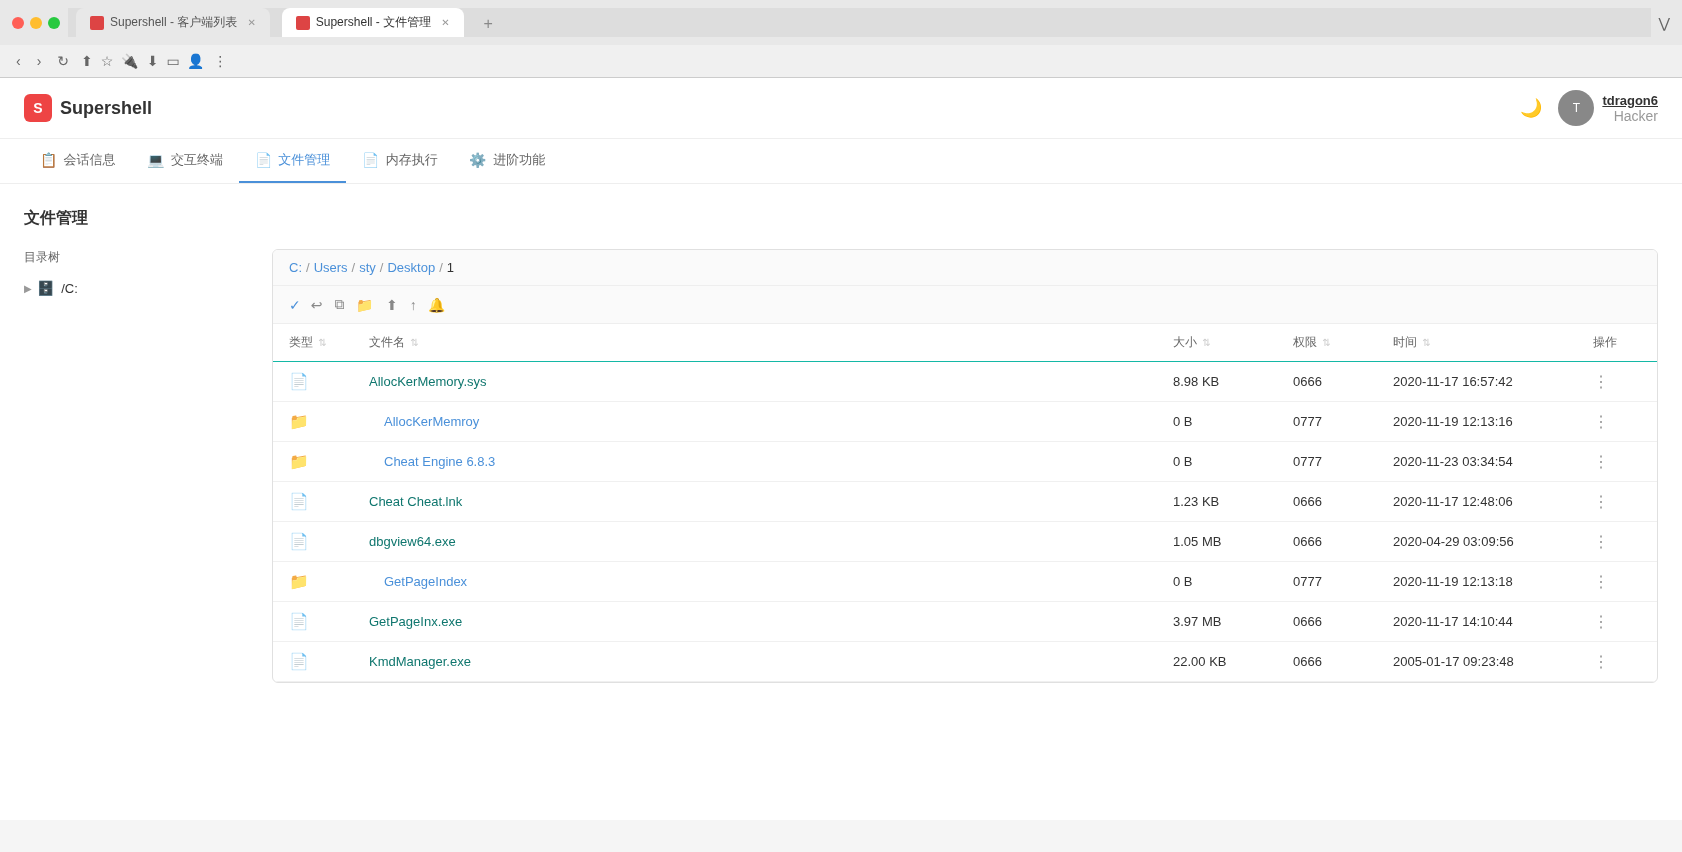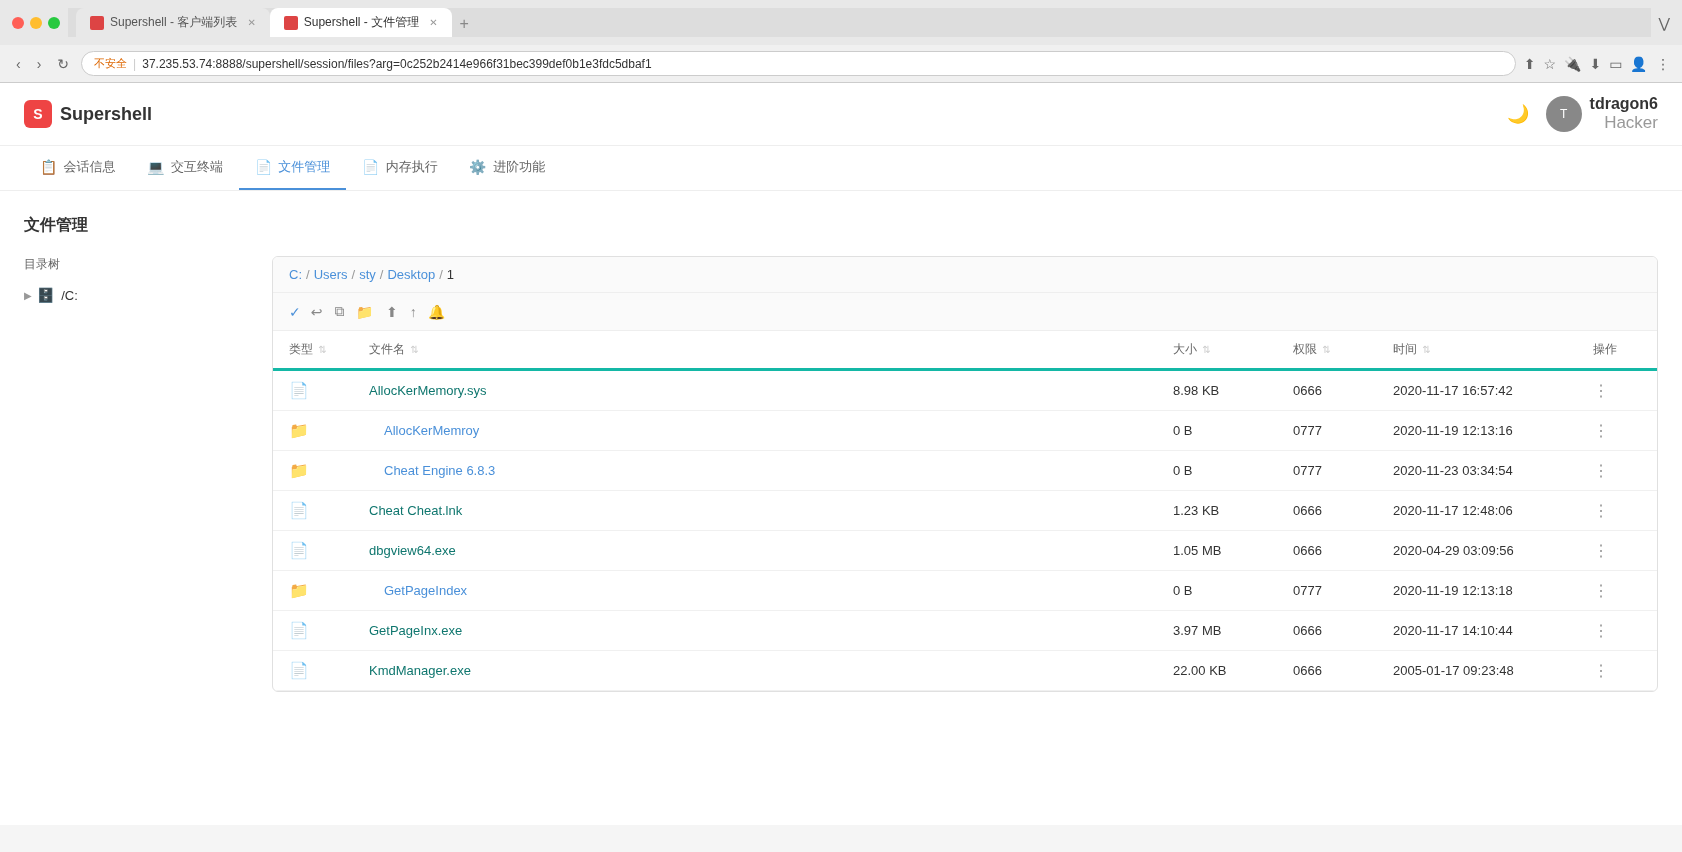--- a/index.html
+++ b/index.html
@@ -6,21 +6,21 @@
     body { font-family: -apple-system, BlinkMacSystemFont, "Segoe UI", sans-serif; background: #f5f5f5; font-size: 13px; color: #333; }
 
     
     .browser-chrome { background: #e8e8e8; padding: 0; }
     .browser-titlebar { display: flex; align-items: center; padding: 8px 12px; gap: 8px; background: #e8e8e8; }
     .traffic-lights { display: flex; gap: 6px; }
     .traffic-light { width: 12px; height: 12px; border-radius: 50%; }
     .tl-red { background: #ff5f56; }
     .tl-yellow { background: #ffbd2e; }
     .tl-green { background: #27c93f; }
-    .tabs-bar { display: flex; align-items: flex-end; padding: 0 8px; background: #ddd; gap: 0; }
+    .tabs-bar { display: flex; align-items: flex-end; padding: 0 8px; background: #ddd; gap: 12px; }
     .browser-tab { display: flex; align-items: center; gap: 6px; padding: 6px 14px; background: #e8e8e8; border-radius: 8px 8px 0 0; font-size: 12px; color: #555; cursor: pointer; max-width: 200px; }
     .browser-tab.active { background: #fff; color: #333; }
     .browser-tab .tab-favicon { width: 14px; height: 14px; background: #e55; border-radius: 2px; display: inline-block; }
     .browser-tab .tab-favicon.red { background: #d44; }
     .tab-close { font-size: 10px; color: #999; margin-left: 4px; cursor: pointer; }
     .new-tab-btn { padding: 4px 8px; font-size: 16px; color: #888; background: none; border: none; cursor: pointer; }
 
     .address-bar-row { display: flex; align-items: center; padding: 6px 12px; background: #f0f0f0; gap: 8px; border-bottom: 1px solid #ccc; }
     .nav-btn { background: none; border: none; font-size: 14px; color: #666; cursor: pointer; padding: 2px 4px; }
     .nav-btn:disabled { color: #bbb; }
@@ -33,22 +33,22 @@
     
     .app-container { background: #fff; min-height: calc(852px - 110px); }
     .app-header { display: flex; align-items: center; justify-content: space-between; padding: 12px 24px; border-bottom: 1px solid #eee; }
     .app-logo { display: flex; align-items: center; gap: 8px; }
     .logo-icon { width: 28px; height: 28px; background: #e44; border-radius: 6px; display: flex; align-items: center; justify-content: center; color: white; font-weight: bold; font-size: 14px; }
     .app-name { font-size: 18px; font-weight: 700; color: #333; }
     .app-header-right { display: flex; align-items: center; gap: 16px; }
     .moon-icon { font-size: 18px; color: #666; cursor: pointer; }
     .user-avatar { width: 36px; height: 36px; border-radius: 50%; background: #888; overflow: hidden; display: flex; align-items: center; justify-content: center; color: #fff; font-size: 12px; }
     .user-info { text-align: right; }
-    .user-name { font-weight: 600; font-size: 16px; }
-    .user-role { font-size: 17px; color: #999; }
+    .user-name { font-weight: 600; font-size: 13px; text-decoration: underline; }
+    .user-role { font-size: 14px; color: #999; }
 
     
     .nav-tabs { display: flex; padding: 0 24px; border-bottom: 1px solid #eee; }
     .nav-tab { display: flex; align-items: center; gap: 6px; padding: 12px 16px; font-size: 13px; color: #666; cursor: pointer; border-bottom: 2px solid transparent; }
     .nav-tab.active { color: #4a90d9; border-bottom: 2px solid #4a90d9; }
     .nav-tab-icon { font-size: 14px; }
 
     
     .page-content { padding: 24px; }
     .page-title { font-size: 16px; font-weight: 600; margin-bottom: 20px; }
@@ -71,21 +71,21 @@
     .breadcrumb-sep { color: #999; }
 
     .path-input-row { display: flex; align-items: center; gap: 8px; padding: 8px 16px; border-bottom: 1px solid #eee; background: #fafafa; }
     .path-check { color: #4a90d9; font-size: 14px; cursor: pointer; }
     .path-input { flex: 1; border: none; background: transparent; font-size: 13px; color: #333; outline: none; }
     .path-actions { display: flex; gap: 8px; align-items: center; }
     .path-action-btn { background: none; border: none; font-size: 14px; color: #888; cursor: pointer; padding: 2px; }
 
     
     .file-table { width: 100%; border-collapse: collapse; }
-    .file-table th { text-align: left; padding: 10px 16px; font-size: 12px; color: #666; font-weight: 500; border-bottom: 3px solid #14b8a6; background: #fff; }
+    .file-table th { text-align: left; padding: 10px 16px; font-size: 12px; color: #666; font-weight: 500; border-bottom: 1px solid #14b8a6; background: #fff; }
     .file-table th .sort-indicator { color: #ccc; font-size: 10px; margin-left: 2px; }
     .file-table td { padding: 10px 16px; border-bottom: 1px solid #f0f0f0; font-size: 13px; color: #333; }
     .file-icon { font-size: 16px; }
     .file-icon.folder { color: #f5a623; }
     .file-icon.doc { color: #888; }
     .file-name-link { color: #4a90d9; cursor: pointer; text-decoration: none; margin-left: 15px; }
     .file-name-plain { color: #0f766e; }
     .action-dots { color: #999; cursor: pointer; font-size: 16px; letter-spacing: 2px; }
     .th-col-type { width: 80px; }
     .th-col-name { width: auto; }
@@ -119,25 +119,20 @@
     </div>
     <div class="toolbar-icons">
       <span class="toolbar-icon">⋁</span>
     </div>
   </div>
 
   <div class="address-bar-row">
     <button class="nav-btn">‹</button>
     <button class="nav-btn">›</button>
     <button class="nav-btn">↻</button>
-    <div class="address-bar">
-      <span class="warning">不安全</span>
-      <span style="color:#ccc;">|</span>
-      <span class="url">37.235.53.74:8888/supershell/session/files?arg=0c252b2414e966f31bec399def0b1e3fdc5dbaf1</span>
-    </div>
     <div class="toolbar-icons">
       <span class="toolbar-icon">⬆</span>
       <span class="toolbar-icon">☆</span>
       <span class="toolbar-icon">🔌</span>
       <span class="toolbar-icon">⬇</span>
       <span class="toolbar-icon">▭</span>
       <span class="toolbar-icon">👤</span>
       <span class="toolbar-icon">⋮</span>
     </div>
   </div>

